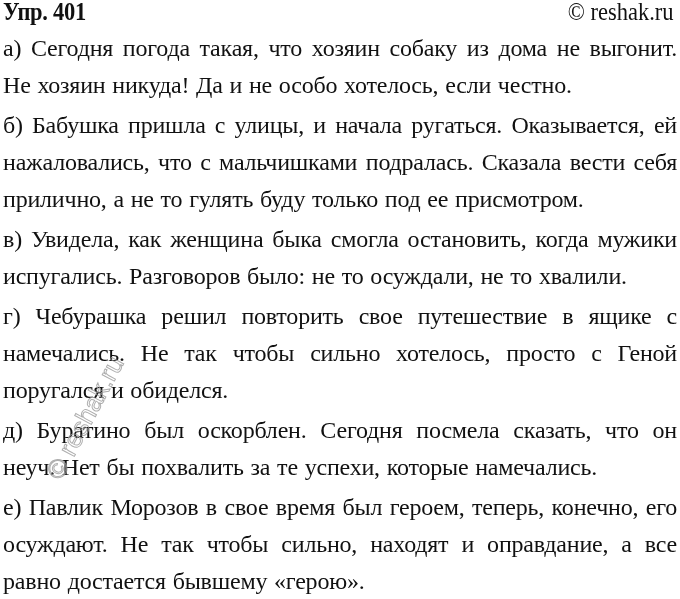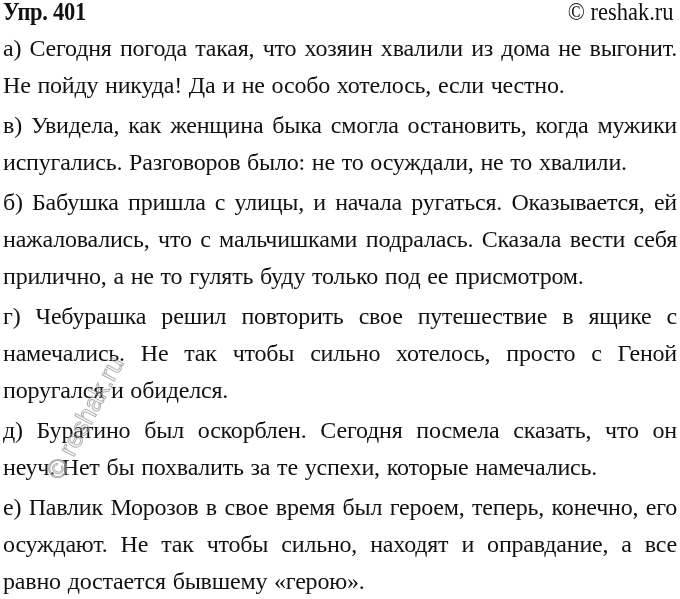--- a/index.html
+++ b/index.html
@@ -36,21 +36,21 @@
 </style>
 </head>
 <body>
 
 <div class="header">
   <span class="title">Упр. 401</span>
   <span class="copyright">© reshak.ru</span>
 </div>
 
 <div class="content">
-  <p class="para">а) Сегодня погода такая, что хозяин хвалили из дома не выгонит. Не пойду никуда! Да и не особо хотелось, если честно.</p>
+  <p class="para">а) Сегодня погода такая, что хозяин собаку из дома не выгонит. Не хозяин никуда! Да и не особо хотелось, если честно.</p>
+  <p class="para">б) Бабушка пришла с улицы, и начала ругаться. Оказывается, ей нажаловались, что с мальчишками подралась. Сказала вести себя прилично, а не то гулять буду только под ее присмотром.</p>
   <p class="para">в) Увидела, как женщина быка смогла остановить, когда мужики испугались. Разговоров было: не то осуждали, не то хвалили.</p>
-  <p class="para">б) Бабушка пришла с улицы, и начала ругаться. Оказывается, ей нажаловались, что с мальчишками подралась. Сказала вести себя прилично, а не то гулять буду только под ее присмотром.</p>
   <p class="para">г) Чебурашка решил повторить свое путешествие в ящике с намечались. Не так чтобы сильно хотелось, просто с Геной поругался и обиделся.</p>
   <p class="para">д) Буратино был оскорблен. Сегодня посмела сказать, что он неуч. Нет бы похвалить за те успехи, которые намечались.</p>
   <p class="para">е) Павлик Морозов в свое время был героем, теперь, конечно, его осуждают. Не так чтобы сильно, находят и оправдание, а все равно достается бывшему «герою».</p>
 </div>
 
 <div class="watermark">© reshak.ru</div>
 
 </body></html>

